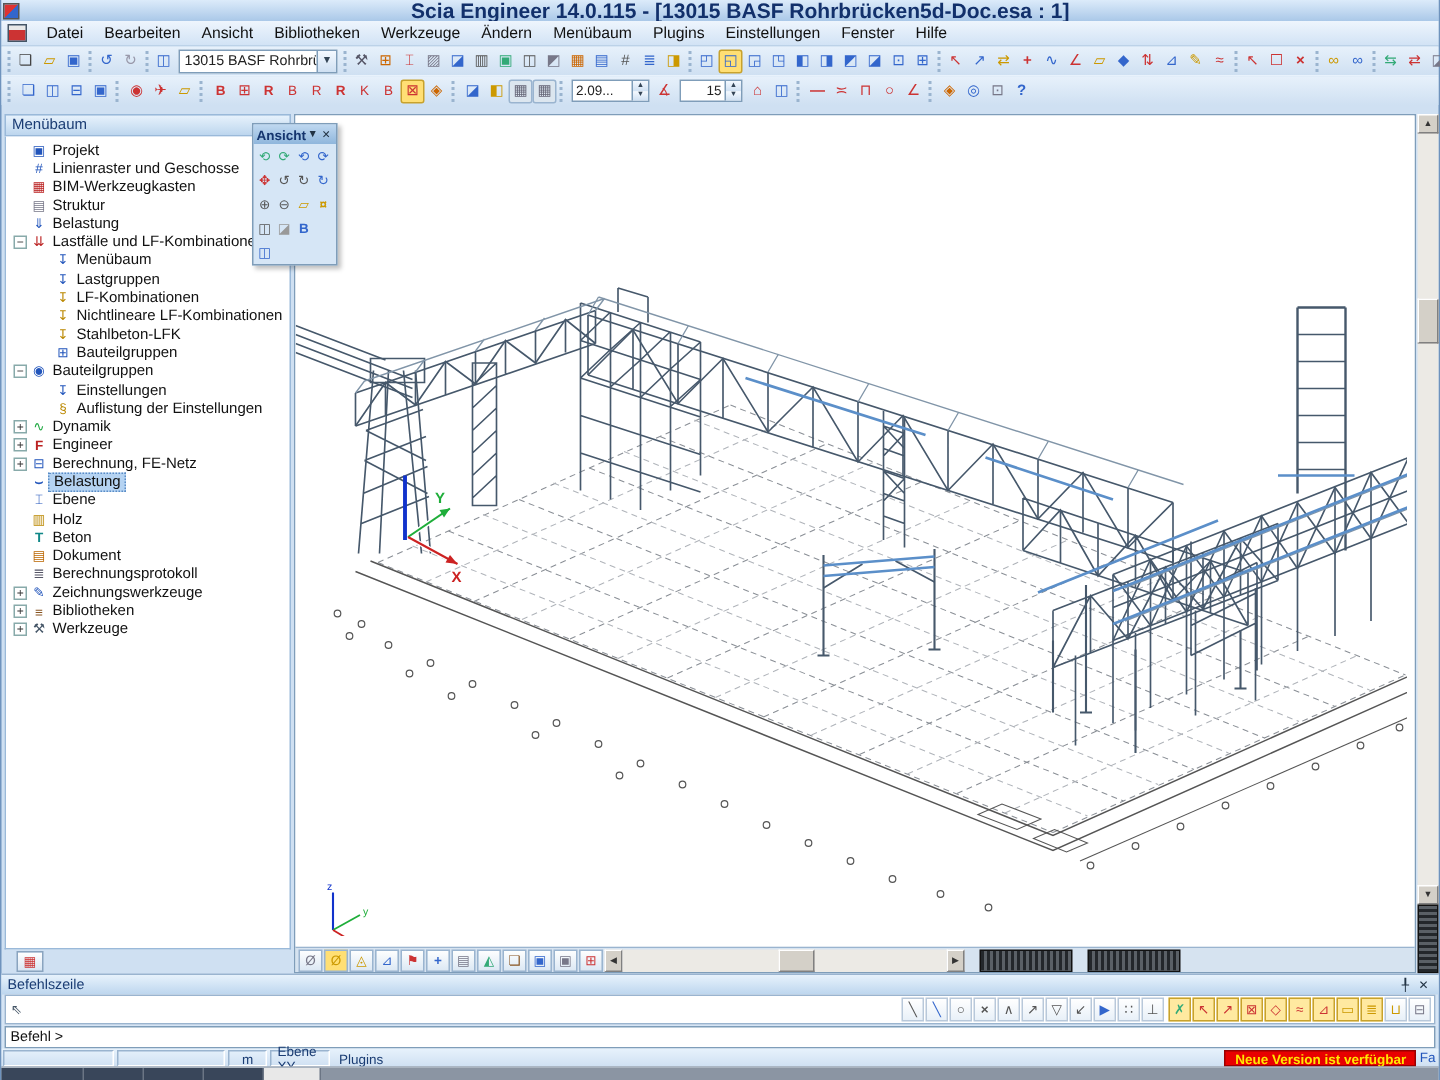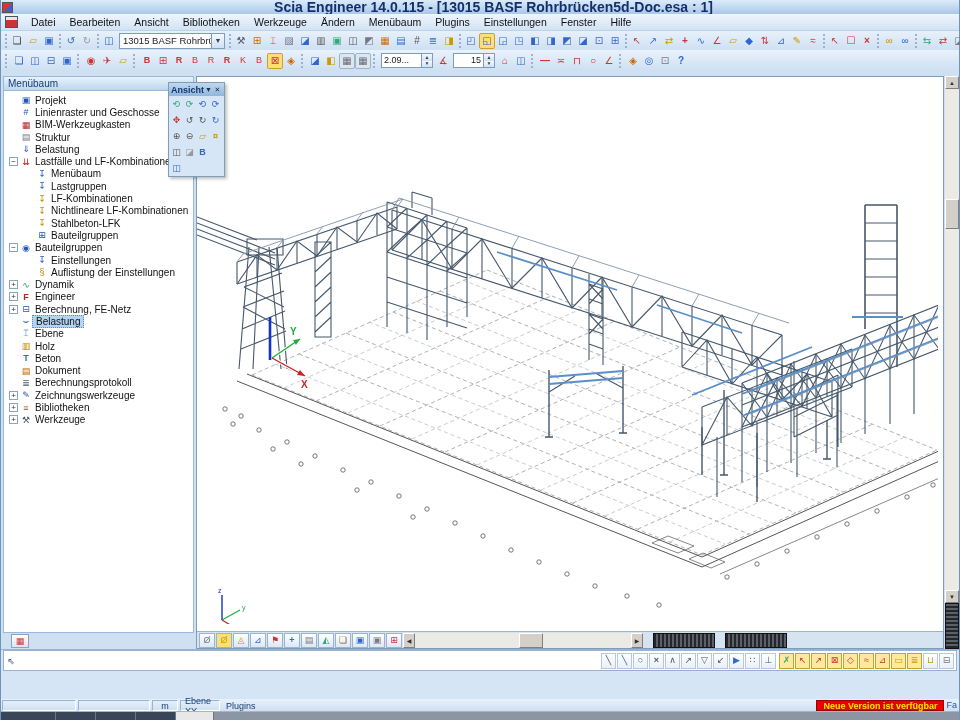--- a/index.html
+++ b/index.html
@@ -860,20 +860,26 @@
         </span>
       </div>
     <div class="pal-grid">
         <span class="palbtn">
           <span class="g" style="color: rgb(51, 102, 204);">◫</span>
         </span>
       </div>
   </div>
 
   <div class="cmdpanel">
+    <div class="cmd-title">
+      <span>Befehlszeile</span>
+      <span class="sp"></span>
+      <span class="cbtn2">╀</span>
+      <span class="cbtn2">✕</span>
+    </div>
     <div class="cmd-mid">
       <span class="cursor-cell">⇖</span>
       <span class="cmd-space"></span>
       <div class="snapbar">
           <span class="snapbtn">
             <span class="g" style="color: rgb(85, 85, 85);">╲</span>
           </span>
           <span class="snapbtn">
             <span class="g" style="color: rgb(51, 102, 204);">╲</span>
           </span>
@@ -933,20 +939,23 @@
           <span class="snapbtn yel">
             <span class="g" style="color: rgb(204, 153, 0);">≣</span>
           </span>
           <span class="snapbtn">
             <span class="g" style="color: rgb(204, 153, 0);">⊔</span>
           </span>
           <span class="snapbtn">
             <span class="g" style="color: rgb(119, 119, 136);">⊟</span>
           </span>
         </div>
+    </div>
+    <div class="cmd-input">
+      <span>Befehl &gt;</span>
     </div>
   </div>
 
   <div class="statusbar">
     <span class="scell sc1"></span>
     <span class="scell sc2"></span>
     <span class="scell sc3">m</span>
     <span class="scell sc4">Ebene XY</span>
     <span class="scell sc5">Plugins</span>
     <span class="sfill"></span>

